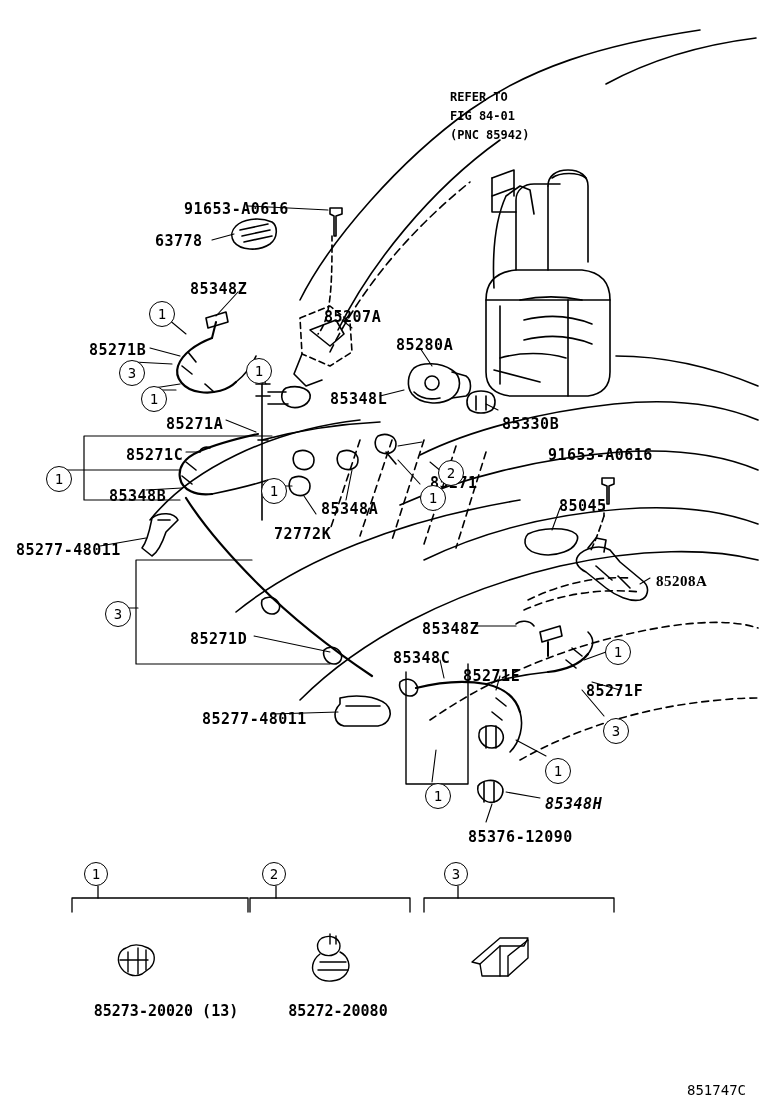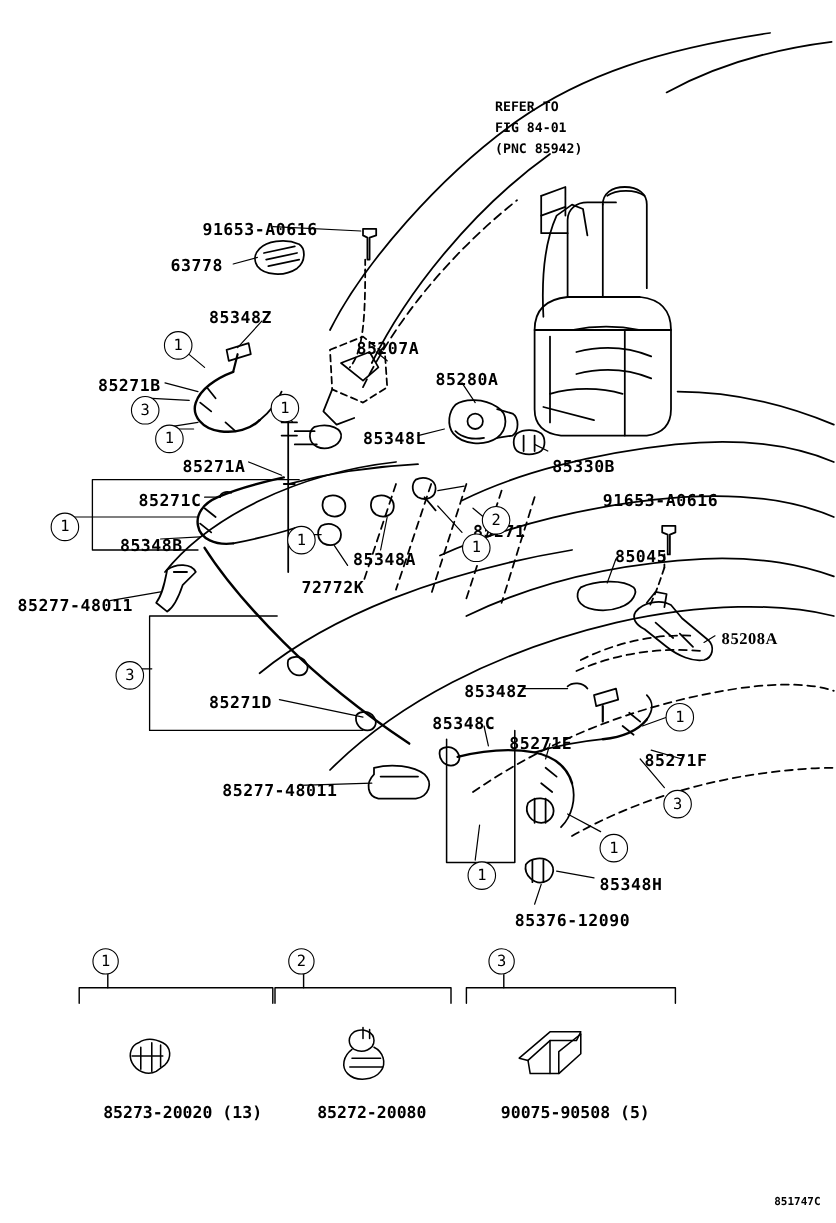--- a/index.html
+++ b/index.html
@@ -79,22 +79,22 @@
     font-weight: bold;
     font-size: 15px;
     white-space: nowrap;
     text-align: center;
   }
   #figure-code {
     position: absolute;
     right: 14px;
     bottom: 14px;
     font-family: "DejaVu Sans Mono", monospace;
-    font-weight: bold;
-    font-size: 10px;
+    font-weight: normal;
+    font-size: 14px;
   }
 </style>
 </head>
 <body>
 
 <div id="diagram-root">
 
   <svg class="layer" viewBox="0 0 760 1112">
     <g fill="none" stroke="#000" stroke-width="1.6" stroke-linecap="round" stroke-linejoin="round">
 
@@ -327,21 +327,21 @@
   <div class="lbl" style="left:321px; top:500px;">85348A</div>
   <div class="lbl" style="left:274px; top:525px;">72772K</div>
   <div class="lbl" style="left:16px; top:541px;">85277-48011</div>
   <div class="lbl" style="left:656px; top:573px;font-family:Liberation Serif, serif;">85208A</div>
   <div class="lbl" style="left:422px; top:620px;">85348Z</div>
   <div class="lbl" style="left:190px; top:630px;">85271D</div>
   <div class="lbl" style="left:393px; top:649px;">85348C</div>
   <div class="lbl" style="left:463px; top:667px;">85271E</div>
   <div class="lbl" style="left:586px; top:682px;">85271F</div>
   <div class="lbl" style="left:202px; top:710px;">85277-48011</div>
-  <div class="lbl" style="left:545px; top:795px;">85348H</div>
+  <div class="lbl" style="left:545px; top:795px;font-style:italic;">85348H</div>
   <div class="lbl" style="left:452px; top:828px;margin-left:16px;">85376-12090</div>
 
   <div class="callout" style="left:149px; top:301px;">1</div>
   <div class="callout" style="left:119px; top:360px;">3</div>
   <div class="callout" style="left:141px; top:386px;">1</div>
   <div class="callout" style="left:246px; top:358px;">1</div>
   <div class="callout" style="left:46px; top:466px;">1</div>
   <div class="callout" style="left:438px; top:460px;">2</div>
   <div class="callout" style="left:420px; top:485px;">1</div>
   <div class="callout" style="left:261px; top:478px;">1</div>
@@ -350,16 +350,15 @@
   <div class="callout" style="left:603px; top:718px;">3</div>
   <div class="callout" style="left:545px; top:758px;">1</div>
   <div class="callout" style="left:425px; top:783px;">1</div>
 
   <div class="legend-callout" style="left:84px; top:862px;">1</div>
   <div class="legend-callout" style="left:262px; top:862px;">2</div>
   <div class="legend-callout" style="left:444px; top:862px;">3</div>
 
   <div class="legend-label" style="left:78px; top:1002px; width:176px;">85273-20020 (13)</div>
   <div class="legend-label" style="left:258px; top:1002px; width:160px;">85272-20080</div>
-  <div class="legend-label" style="left:428px; top:1002px; width:190px;">90075-90508 (5)</div>
 
   <div id="figure-code">851747C</div>
 </div>
 
 </body></html>

